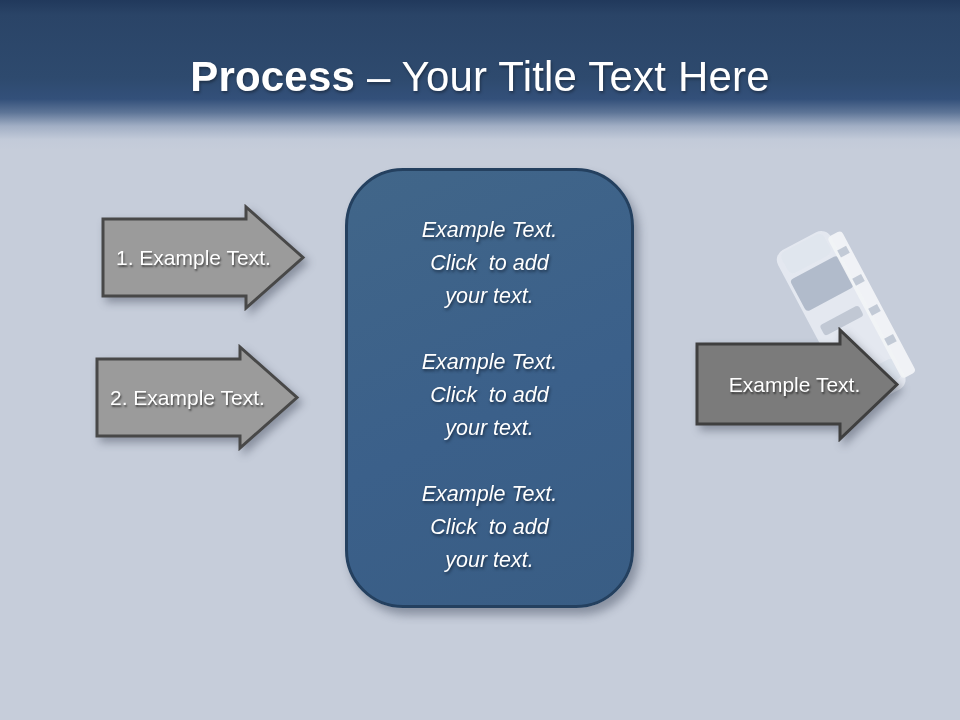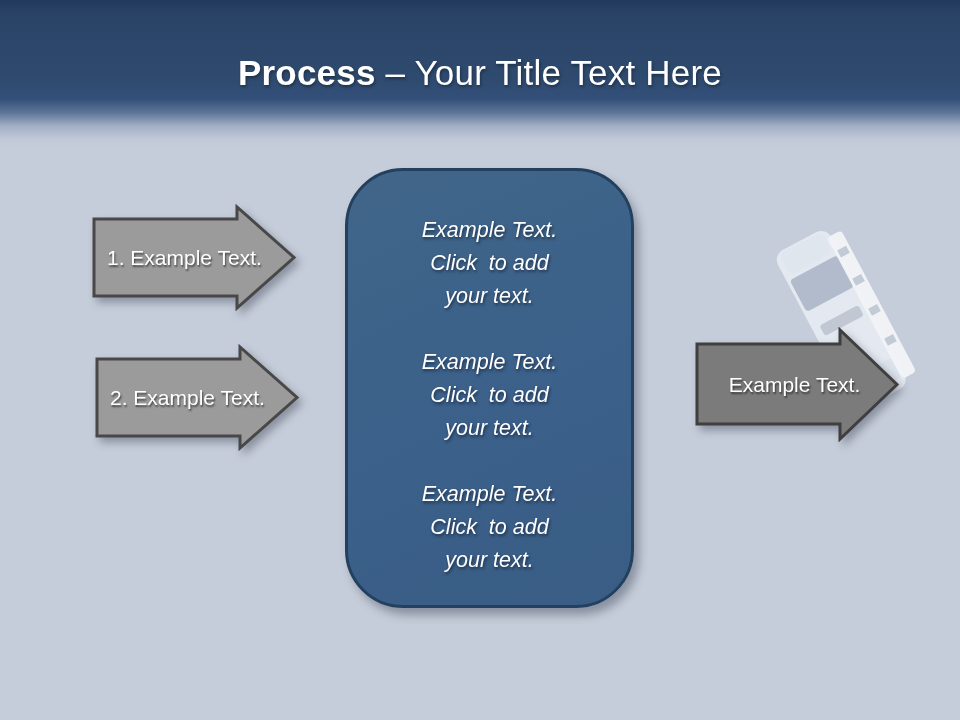--- a/index.html
+++ b/index.html
@@ -16,40 +16,40 @@
       #2a4467 10%,
       #2e4a6e 52%,
       #33507a 66%,
       rgba(64,92,132,0.78) 75%,
       rgba(116,137,170,0.45) 84%,
       rgba(178,190,211,0.18) 93%,
       rgba(198,205,218,0) 100%);
   }
   .title{
     margin:0;padding-top:53px;text-align:center;
-    font-size:35px;font-weight:400;color:#ffffff;letter-spacing:0.2px;
+    font-size:42px;font-weight:400;color:#ffffff;letter-spacing:0.2px;
     text-shadow:1px 2px 3px rgba(0,0,0,0.35);
   }
   .title b{font-weight:700;}
   .title span,.title b{white-space:pre-wrap;}
   
   .truck{position:absolute;left:768px;top:226px;z-index:0;opacity:0.78;}
   
   .arrow{position:absolute;z-index:2;filter:drop-shadow(4px 5px 4px rgba(45,52,70,0.40));}
   .arrow svg{display:block;}
   .arrow-label{
     position:absolute;left:0;top:0;width:100%;height:100%;
     display:flex;align-items:center;
     color:#ffffff;font-size:21px;
     text-shadow:1px 2px 2px rgba(0,0,0,0.55);
     white-space:pre;
   }
   .arrow-left .arrow-label{padding-left:15px;box-sizing:border-box;}
   .arrow-right .arrow-label{justify-content:center;padding-right:6px;box-sizing:border-box;}
-  .a1{left:92px;top:204px;}
+  .a1{left:101px;top:204px;}
   .a2{left:95px;top:344px;text-align:right;}
   .a3{left:95px;top:453px;}
   .a4{left:695px;top:327px;}
   
   .panel{
     position:absolute;left:345px;top:168px;width:289px;height:440px;z-index:2;
     box-sizing:border-box;
     background:linear-gradient(155deg,#416689 0%,#3b608a 55%,#395d84 100%);
     border:3px solid #24405f;border-radius:58px;
     box-shadow:5px 7px 10px rgba(45,55,75,0.40);

